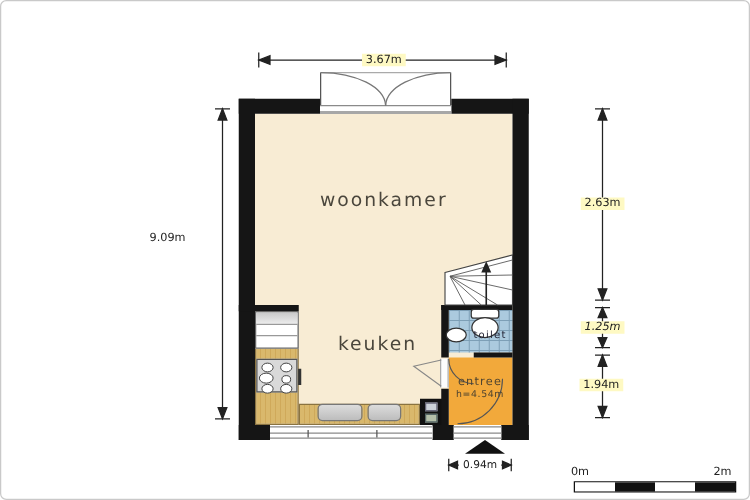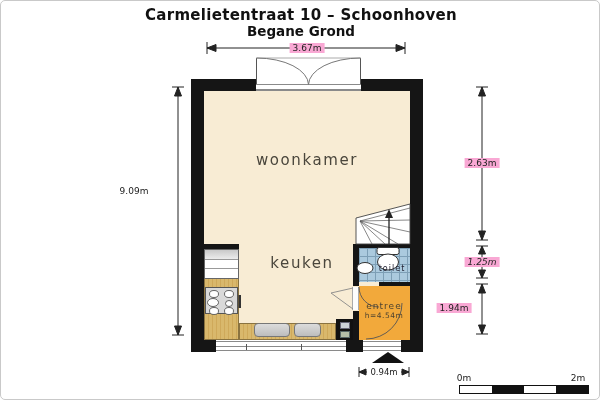--- a/index.html
+++ b/index.html
@@ -4,21 +4,21 @@
 <style>
   html,body{margin:0;padding:0;background:#fff;}
   #page{position:relative;width:600px;height:400px;background:#ffffff;
         font-family:"DejaVu Sans","Liberation Sans",sans-serif;
         border:1px solid #c9c9c9;border-radius:5px;box-sizing:border-box;overflow:hidden;}
   .abs{position:absolute;}
   .wall{position:absolute;background:#151515;}
   .lbl{position:absolute;transform:translate(-50%,-50%);white-space:nowrap;color:#222;}
   .title{left:300px;top:14px;font-size:15px;font-weight:bold;color:#111;letter-spacing:.3px;}
   .subtitle{left:300px;top:30px;font-size:13.5px;font-weight:bold;color:#111;}
-  .dimlbl{font-size:9px;background:#f9a8d4;padding:0 3px;color:#222;}
+  .dimlbl{font-size:9px;background:#fef9c3;padding:0 3px;color:#222;}
   .roomlbl{font-size:15px;letter-spacing:1.6px;color:#4a463c;}
   .floor-living{left:203px;top:90px;width:206px;height:249px;background:#f8ecd4;}
   .floor-toilet{left:358px;top:247px;width:51px;height:34px;background:#abcade;
       background-image:linear-gradient(#7d9fb6 1px,transparent 1px),
                        linear-gradient(90deg,#7d9fb6 1px,transparent 1px);
       background-size:8px 8px;}
   .floor-entry{left:358px;top:285px;width:51px;height:54px;background:#f2a93b;}
   .counter{background:repeating-linear-gradient(90deg,#d9b86c 0 3px,#cfa95a 3px 4px);
       border:1px solid #8a7340;box-sizing:border-box;}
   .fridge{left:203px;top:248px;width:35px;height:30px;background:#fff;
@@ -43,22 +43,20 @@
   .scalebar div{height:100%;}
   .sb-w{background:#fff;width:32px;}
   .sb-b{background:#111;width:32px;}
   svg.overlay{position:absolute;left:0;top:0;width:600px;height:400px;pointer-events:none;}
 </style>
 </head>
 <body>
 
 <div id="page">
 
-  <div class="lbl title">Carmelietentraat 10 – Schoonhoven</div>
-  <div class="lbl subtitle">Begane Grond</div>
 
   <div class="abs floor-living"></div>
   <div class="abs floor-toilet"></div>
   <div class="abs floor-entry"></div>
 
   <div class="abs counter" style="left:203px;top:248px;width:35px;height:91px;"></div>
   <div class="abs counter" style="left:238px;top:322px;width:97px;height:17px;"></div>
   <div class="abs fridge">
       <div class="seg1"></div>
       <div class="seg2"></div>
@@ -190,25 +188,25 @@
       <rect x="237.5" y="294" width="2.5" height="13" fill="#333" stroke="none"></rect>
     </g>
 
     <polygon points="371,362 403,362 387,351" fill="#111"></polygon>
   </svg>
 
   <div class="lbl dimlbl" style="left:306px;top:47px;">3.67m</div>
   <div class="lbl dimlbl" style="left:133px;top:190px;background:none;">9.09m</div>
   <div class="lbl dimlbl" style="left:481px;top:162px;">2.63m</div>
   <div class="lbl dimlbl" style="left:481px;top:261px;font-style:italic;">1.25m</div>
-  <div class="lbl dimlbl" style="left:453px;top:307px;text-align:right;">1.94m</div>
+  <div class="lbl dimlbl" style="left:480px;top:307px;text-align:right;">1.94m</div>
   <div class="lbl dimlbl" style="left:383px;top:371px;font-size:8.5px;background:none;">0.94m</div>
 
   <div class="lbl roomlbl" style="left:306px;top:159px;">woonkamer</div>
-  <div class="lbl roomlbl" style="left:301px;top:262px;text-align:right;">keuken</div>
+  <div class="lbl roomlbl" style="left:301px;top:274px;text-align:right;">keuken</div>
   <div class="lbl roomlbl" style="left:391px;top:267px;font-size:8px;letter-spacing:1px;color:#223;">toilet</div>
   <div class="lbl roomlbl" style="left:383px;top:305px;font-size:9px;font-weight:normal;letter-spacing:1px;color:#4f4430;">entree</div>
   <div class="lbl roomlbl" style="left:383px;top:314px;font-size:7.5px;letter-spacing:.5px;color:#4f4430;">h=4.54m</div>
 
   <div class="abs scalebar">
     <div class="sb-w"></div>
       <div class="sb-b"></div>
       <div class="sb-w"></div>
       <div class="sb-b"></div>
   </div>

